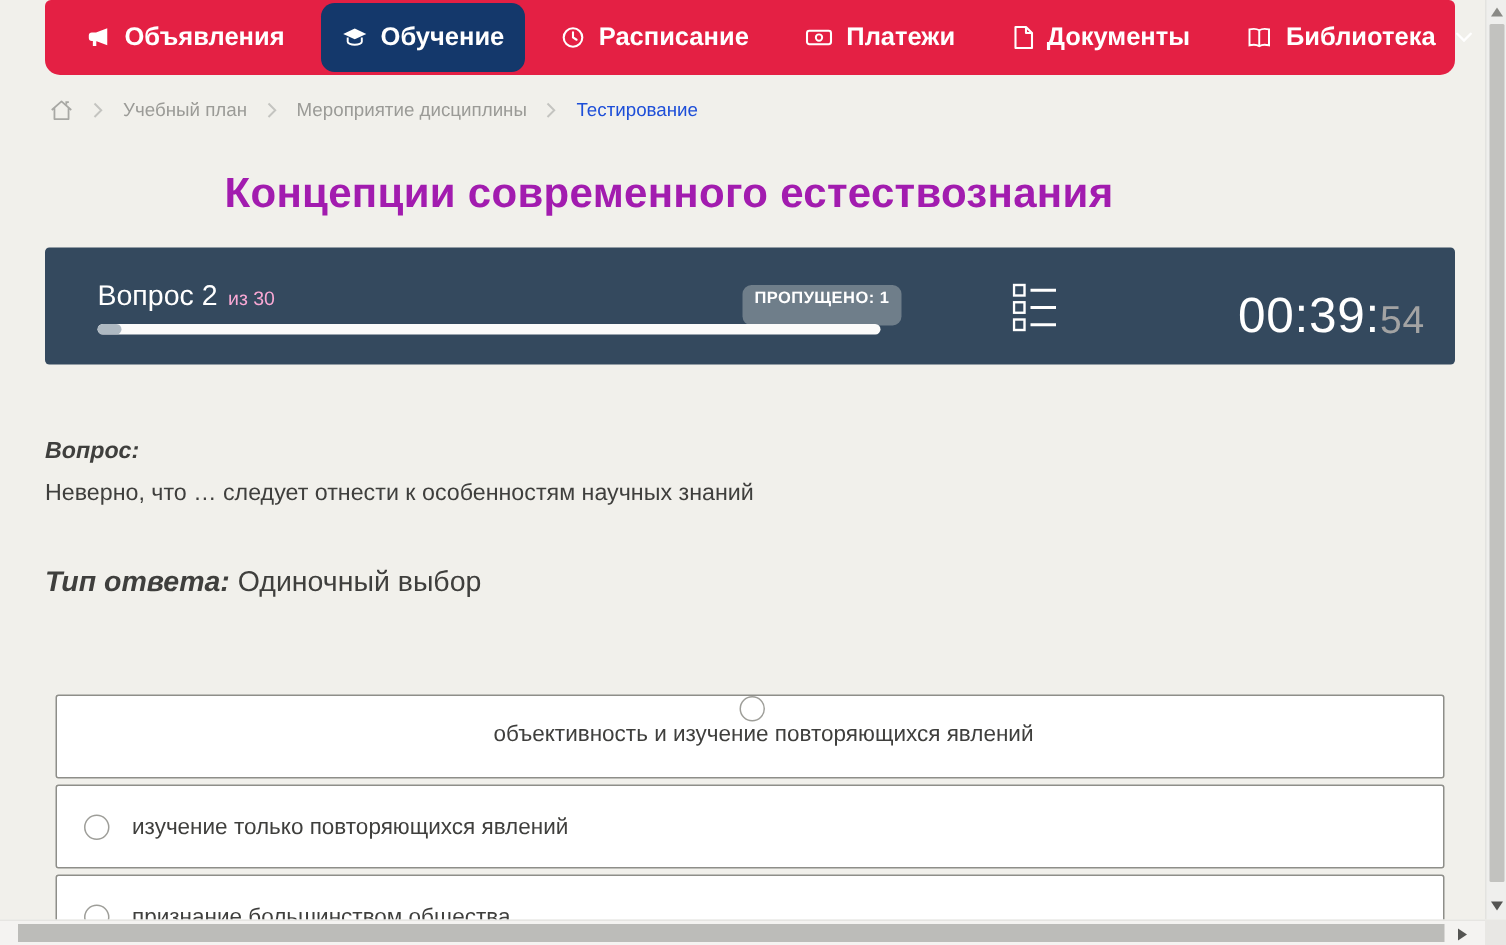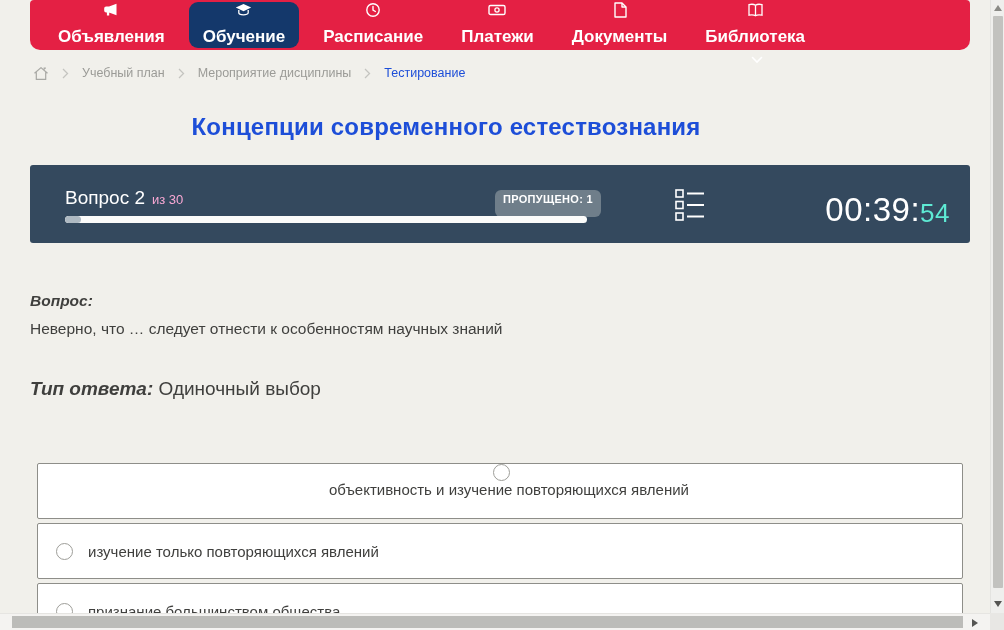--- a/index.html
+++ b/index.html
@@ -19,42 +19,42 @@
     border-radius: 4px 4px 10px 10px;
     display: flex; align-items: center;
     padding-left: 14px;
   }
   .nav-item {
     height: 46px; margin: 2px 10px 2px 0;
     display: flex; align-items: center; gap: 9px;
     padding: 0 14px;
     color: #fff; font-size: 17px; font-weight: bold;
     border-radius: 9px;
-    cursor: pointer; white-space: nowrap; flex-direction: column;
+    cursor: pointer; white-space: nowrap;
   }
   .nav-item.active { background: #14386b; }
   .nav-item svg { display: block; flex: 0 0 auto; }
   .nav-caret { margin-left: 4px; display: flex; align-items: center; }
 
   
   .breadcrumb {
     position: absolute; left: 33px; top: 61px; height: 24px;
     display: flex; align-items: center; gap: 13px;
     font-size: 12.5px;
   }
   .crumb-link { color: #9b9b97; cursor: pointer; }
   .crumb-current { color: #1d4ed8; }
   .crumb-sep { display: flex; align-items: center; }
   .home-link { display: flex; align-items: center; cursor: pointer; }
 
   
   .page-title {
     position: absolute; left: 0; top: 113px; width: 892px;
     text-align: center;
-    color: #1d4ed8; font-size: 24px; font-weight: bold;
+    color: #a21caf; font-size: 28px; font-weight: bold;
     letter-spacing: 0.2px;
   }
 
   
   .qpanel {
     position: absolute; left: 30px; top: 165px; width: 940px; height: 78px;
     background: #34495e; border-radius: 3px;
   }
   .qpanel-number {
     position: absolute; left: 35px; top: 22px;
@@ -74,21 +74,21 @@
   .progress-fill { height: 100%; background: #aeb9c2; border-radius: 4px; }
   .qlist-btn {
     position: absolute; left: 645px; top: 23px; width: 30px; height: 34px;
     cursor: pointer; background: transparent; border: none; padding: 0;
   }
   .timer {
     position: absolute; right: 20px; top: 26px;
     display: flex; align-items: flex-end;
     color: #ffffff; font-size: 33px; letter-spacing: 0.5px;
   }
-  .timer-seconds { color: #5eead4; font-size: 26px; }
+  .timer-seconds { color: #a3a3a3; font-size: 26px; }
 
   
   .q-label {
     position: absolute; left: 30px; top: 292px;
     font-size: 15.5px; font-weight: bold; font-style: italic;
   }
   .q-text {
     position: absolute; left: 30px; top: 318px; width: 800px;
     font-size: 15.5px; line-height: 22px;
   }

